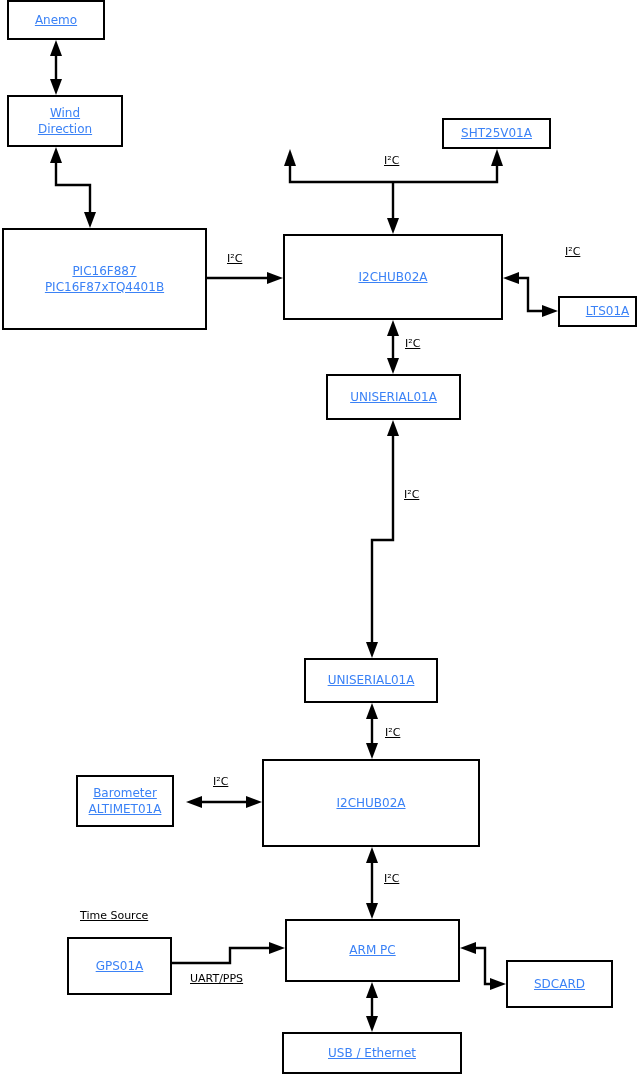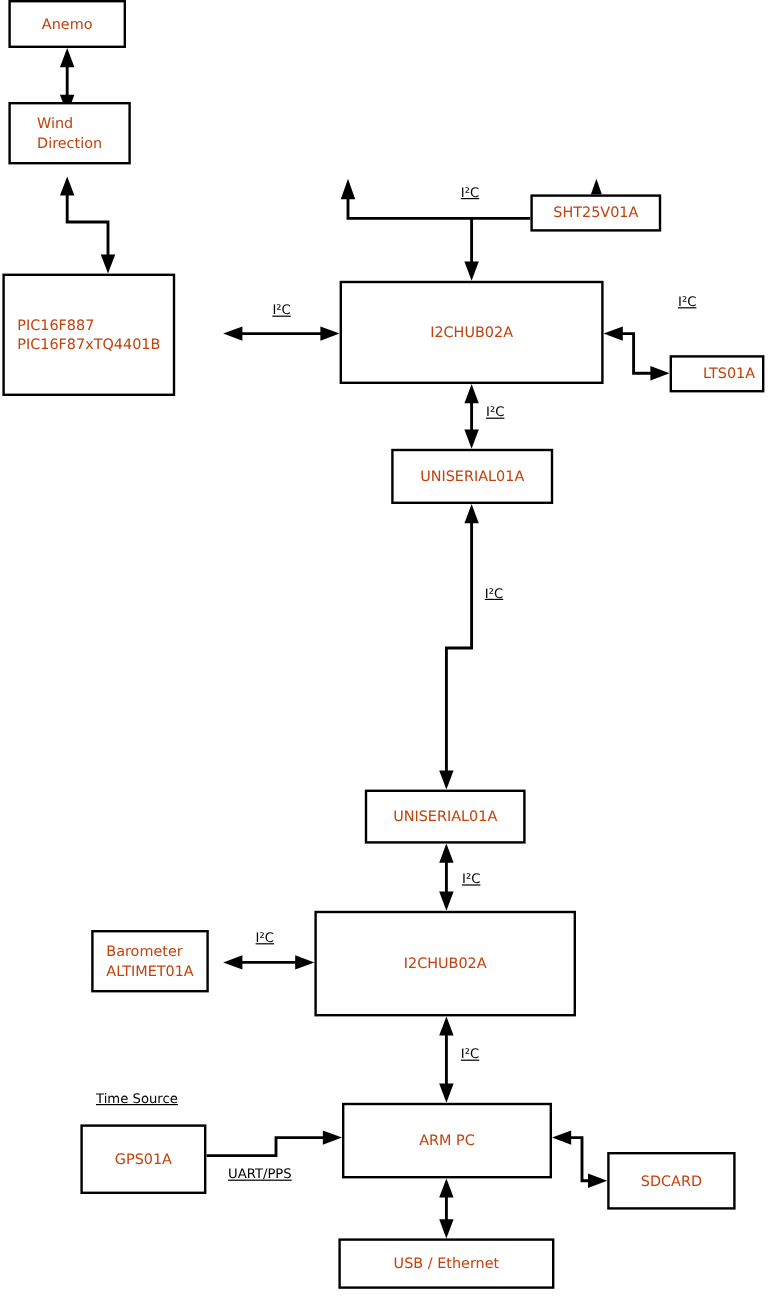--- a/index.html
+++ b/index.html
@@ -16,25 +16,27 @@
     overflow: hidden;
   }
   .box {
     position: absolute;
     box-sizing: border-box;
     border: 2px solid #000000;
     background: #ffffff;
     display: flex;
     align-items: center;
     justify-content: center;
+    text-align: center;
     font-size: 12px;
-    color: #c2410c;
+    color: #3b82f6;
     line-height: 1.35;
     white-space: pre-line;
     z-index: 3;
+    text-decoration: underline;
   }
   .label {
     position: absolute;
     font-size: 11px;
     color: #000000;
     white-space: nowrap;
     z-index: 4;
     text-decoration: underline;
   }
   .edges {
@@ -140,32 +142,32 @@
       <line x1="372" y1="993" x2="372" y2="1022"></line>
       <polygon points="372,982 366,998 378,998"></polygon>
       <polygon points="372,1032 366,1016 378,1016"></polygon>
     </g>
   </svg>
 
   <div class="box" style="left:7px; top:0px; width:98px; height:40px;">
     <span>Anemo</span>
   </div>
 
-  <div class="box" style="left:7px; top:85px; width:102px; height:52px;">
+  <div class="box" style="left:7px; top:95px; width:116px; height:52px;">
     <span>Wind
 Direction</span>
   </div>
 
-  <div class="box" style="left:2px; top:228px; width:144px; height:102px;">
+  <div class="box" style="left:2px; top:228px; width:205px; height:102px;">
     <span>PIC16F887
 PIC16F87xTQ4401B</span>
   </div>
 
 
-  <div class="box" style="left:442px; top:118px; width:109px; height:31px;margin-top:44px;">
+  <div class="box" style="left:442px; top:118px; width:109px; height:31px;">
     <span>SHT25V01A</span>
   </div>
 
   <div class="box" style="left:283px; top:234px; width:220px; height:86px;">
     <span>I2CHUB02A</span>
   </div>
 
   <div class="box" style="left:558px; top:296px; width:79px; height:31px;padding-left:20px;">
     <span>LTS01A</span>
   </div>

